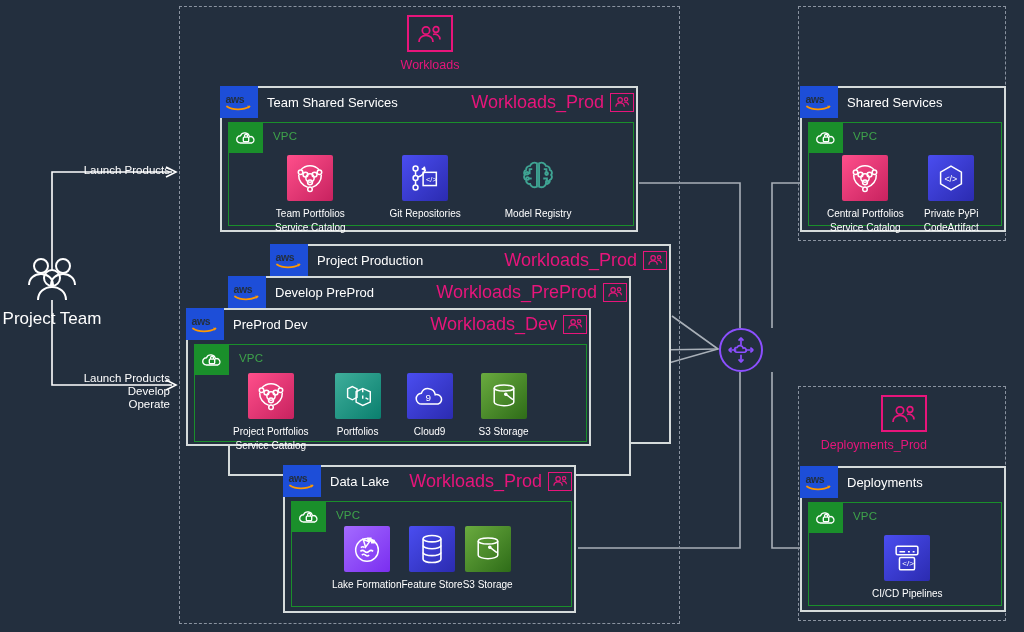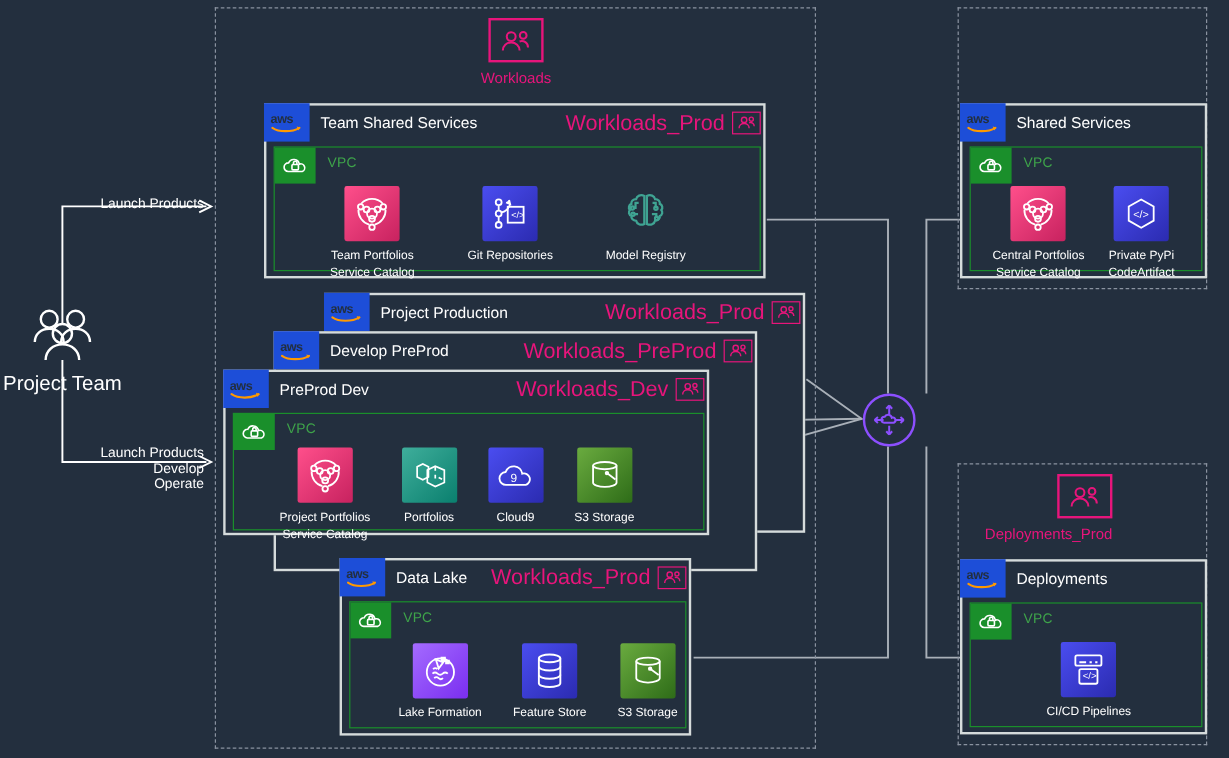--- a/index.html
+++ b/index.html
@@ -354,21 +354,21 @@
     </div>
     <div class="vpc" style="left:6px;top:34px;width:281px;height:106px;">
       <div class="vpc-icon">
         <svg width="22" height="18" viewBox="0 0 24 20" fill="none" stroke="#ffffff" stroke-width="1.5">
           <path d="M5.5 15.5a4 4 0 0 1 .4-8 5.2 5.2 0 0 1 9.9 1.2 3.4 3.4 0 0 1 2.7 6.8z"></path>
           <rect x="9" y="9" width="6" height="5" rx="1"></rect>
             <path d="M10.4 9V7.6a1.6 1.6 0 0 1 3.2 0V9"></path>
         </svg>
       </div>
       <div class="vpc-label">VPC</div>
-      <div class="svc-row" style="left:40px;top:34px;gap:26px;">
+      <div class="svc-row" style="left:40px;top:24px;">
         <div class="svc">
           <div class="svc-tile" style="background:linear-gradient(135deg,#a46bff,#7a2ef0);">
             <svg width="34" height="34" viewBox="0 0 36 36" fill="none" stroke="#fff" stroke-width="1.6">
               <circle cx="18" cy="19" r="12"></circle>
               <path d="M11 20.5c1.5-1.4 3-1.4 4.5 0s3 1.4 4.5 0 3-1.4 4.5 0"></path>
               <path d="M12.5 24.5c1.3-1.2 2.6-1.2 3.9 0s2.6 1.2 3.9 0"></path>
               <path d="M11.5 16.5c1.3-1.2 2.6-1.2 3.9 0"></path>
               <path d="M14 8l6.5 2.5L16.5 16z"></path>
               <path d="M19 6.5h3v3h-3zM23 9h2.5v2.5H23z" fill="#fff"></path>
             </svg>

